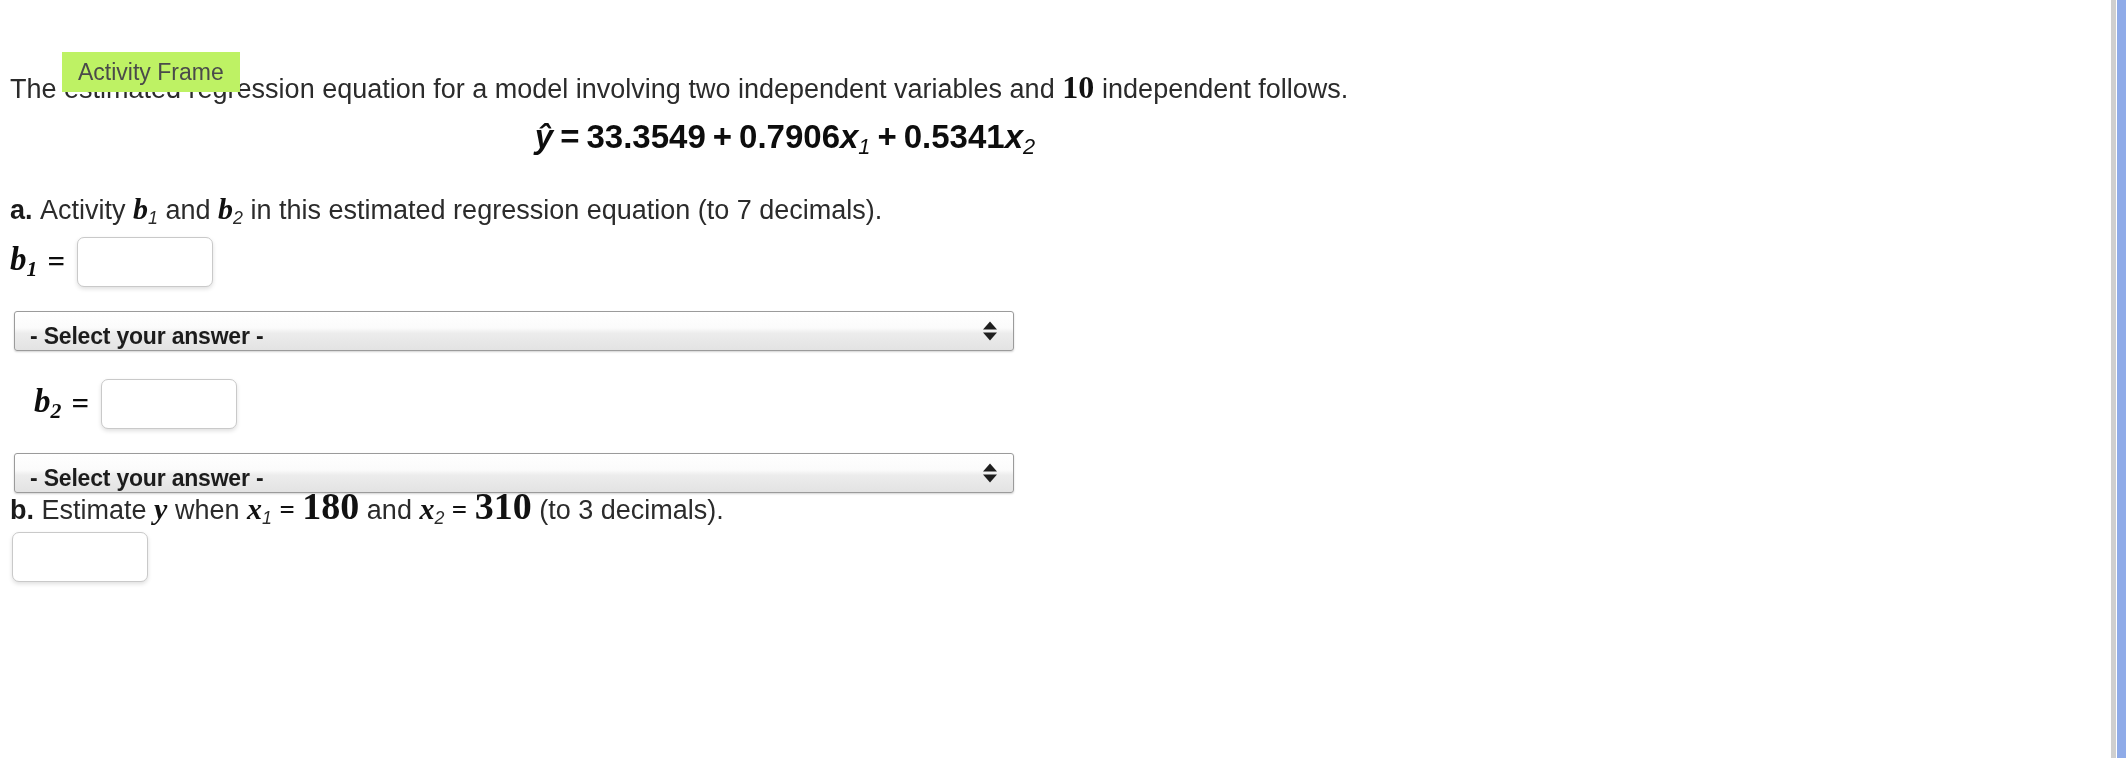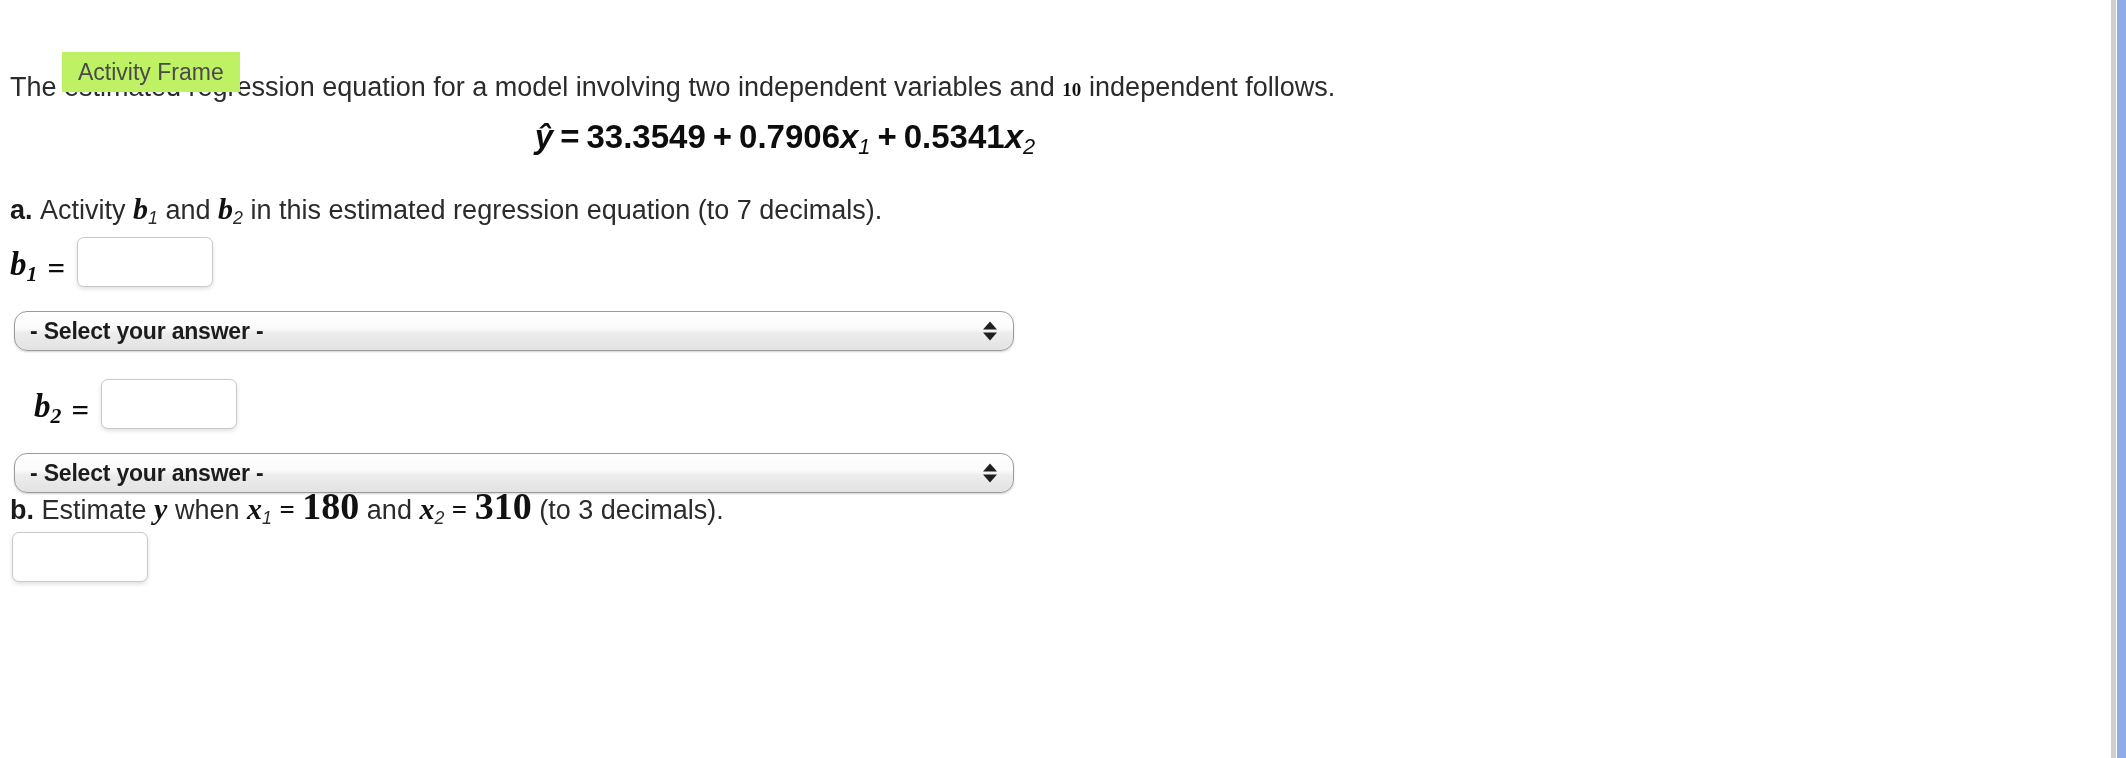--- a/index.html
+++ b/index.html
@@ -79,21 +79,21 @@
     font-size: 0.66em;
     vertical-align: -0.28em;
     font-style: italic;
   }
 
   
   #statement {
     top: 70px;
     font-size: 27px;
   }
-  #statement .math-num { font-size: 19px; letter-spacing: 0.2px; }
+  #statement .math-num { font-size: 32px; letter-spacing: 0.2px; }
 
   
   #equation {
     position: absolute;
     top: 118px;
     left: 0;
     width: 1570px;
     text-align: center;
     font-family: Liberation Sans, sans-serif;
     font-size: 33px;
@@ -110,21 +110,21 @@
 
   
   #part-a { top: 192px; font-size: 27px; }
   #part-a .math { font-size: 30px; font-weight: 700; }
 
   
   .var-row {
     position: absolute;
     left: 10px;
     display: flex;
-    align-items: flex-end;
+    align-items: center;
     gap: 0;
   }
   .var-label {
     font-family: "Liberation Serif", serif;
     font-style: italic;
     font-weight: 700;
     font-size: 33px;
     color: #0d0d0d;
     white-space: nowrap;
     margin-right: 10px;
@@ -156,25 +156,25 @@
   .select-wrap {
     position: absolute;
     left: 14px;
     width: 1000px;
     height: 40px;
   }
   .select-box {
     width: 100%;
     height: 40px;
     border: 1px solid #9b9b9b;
-    border-radius: 13px;
+    border-radius: 3px;
     background: linear-gradient(to bottom, #ffffff 0%, #fbfbfb 42%, #ececec 56%, #e3e3e3 100%);
     box-shadow: 0 1px 2px rgba(0,0,0,0.18), inset 0 1px 0 #ffffff;
     display: flex;
-    align-items: center;
+    align-items: flex-end;
     position: relative;
     cursor: pointer;
   }
   .select-text {
     font-family: "Liberation Sans", sans-serif;
     font-weight: 700;
     font-size: 23px;
     color: #1c1c1c;
     padding-left: 15px;
     letter-spacing: -0.2px;

